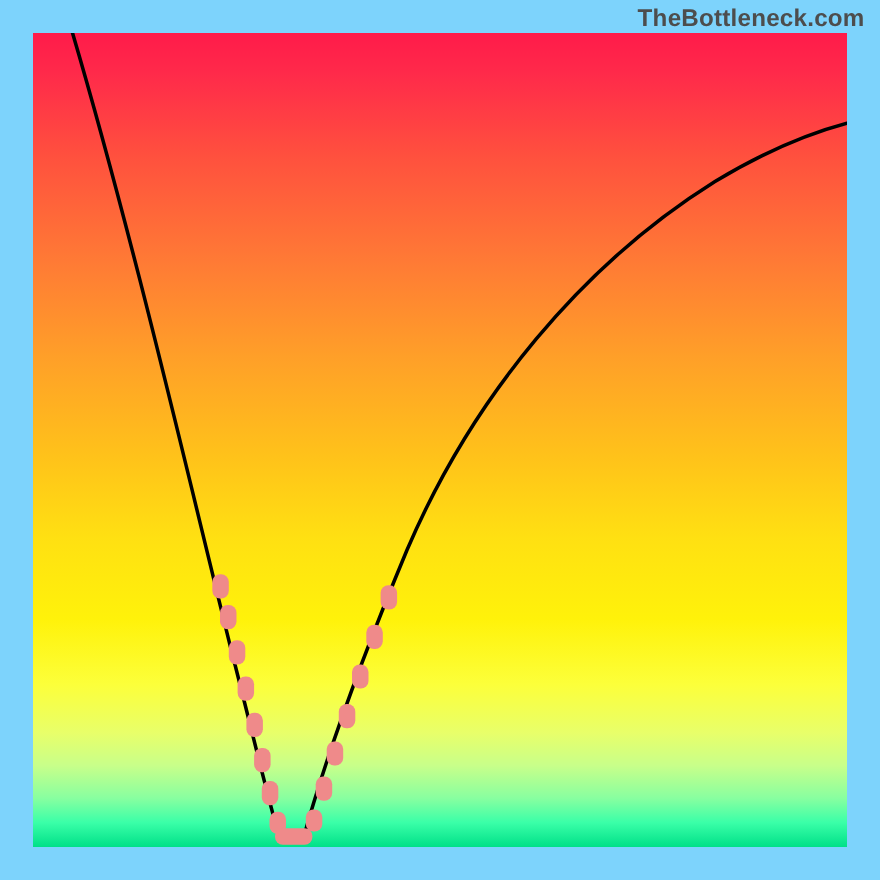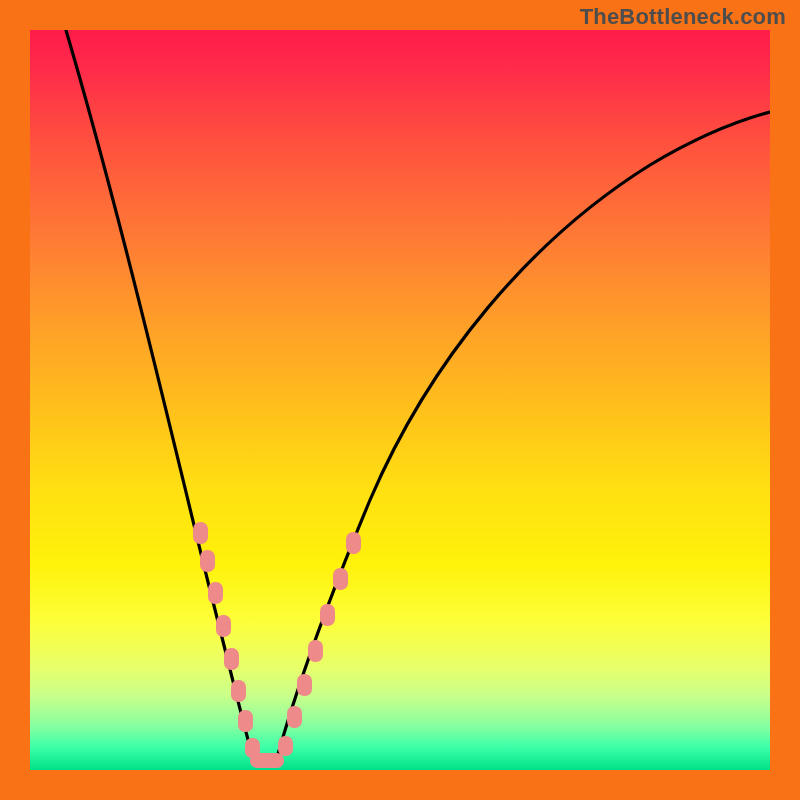--- a/index.html
+++ b/index.html
@@ -9,21 +9,21 @@
     height: 800px;
     background: #000;
     overflow: hidden;
   }
   .frame {
     position: absolute;
     top: 0;
     left: 0;
     width: 800px;
     height: 800px;
-    background: #f97316;
+    background: #7dd3fc;
   }
   .plot-area {
     position: absolute;
     top: 30px;
     left: 30px;
     width: 740px;
     height: 740px;
     background: linear-gradient(
       to bottom,
       #ff1b4a 0%,

